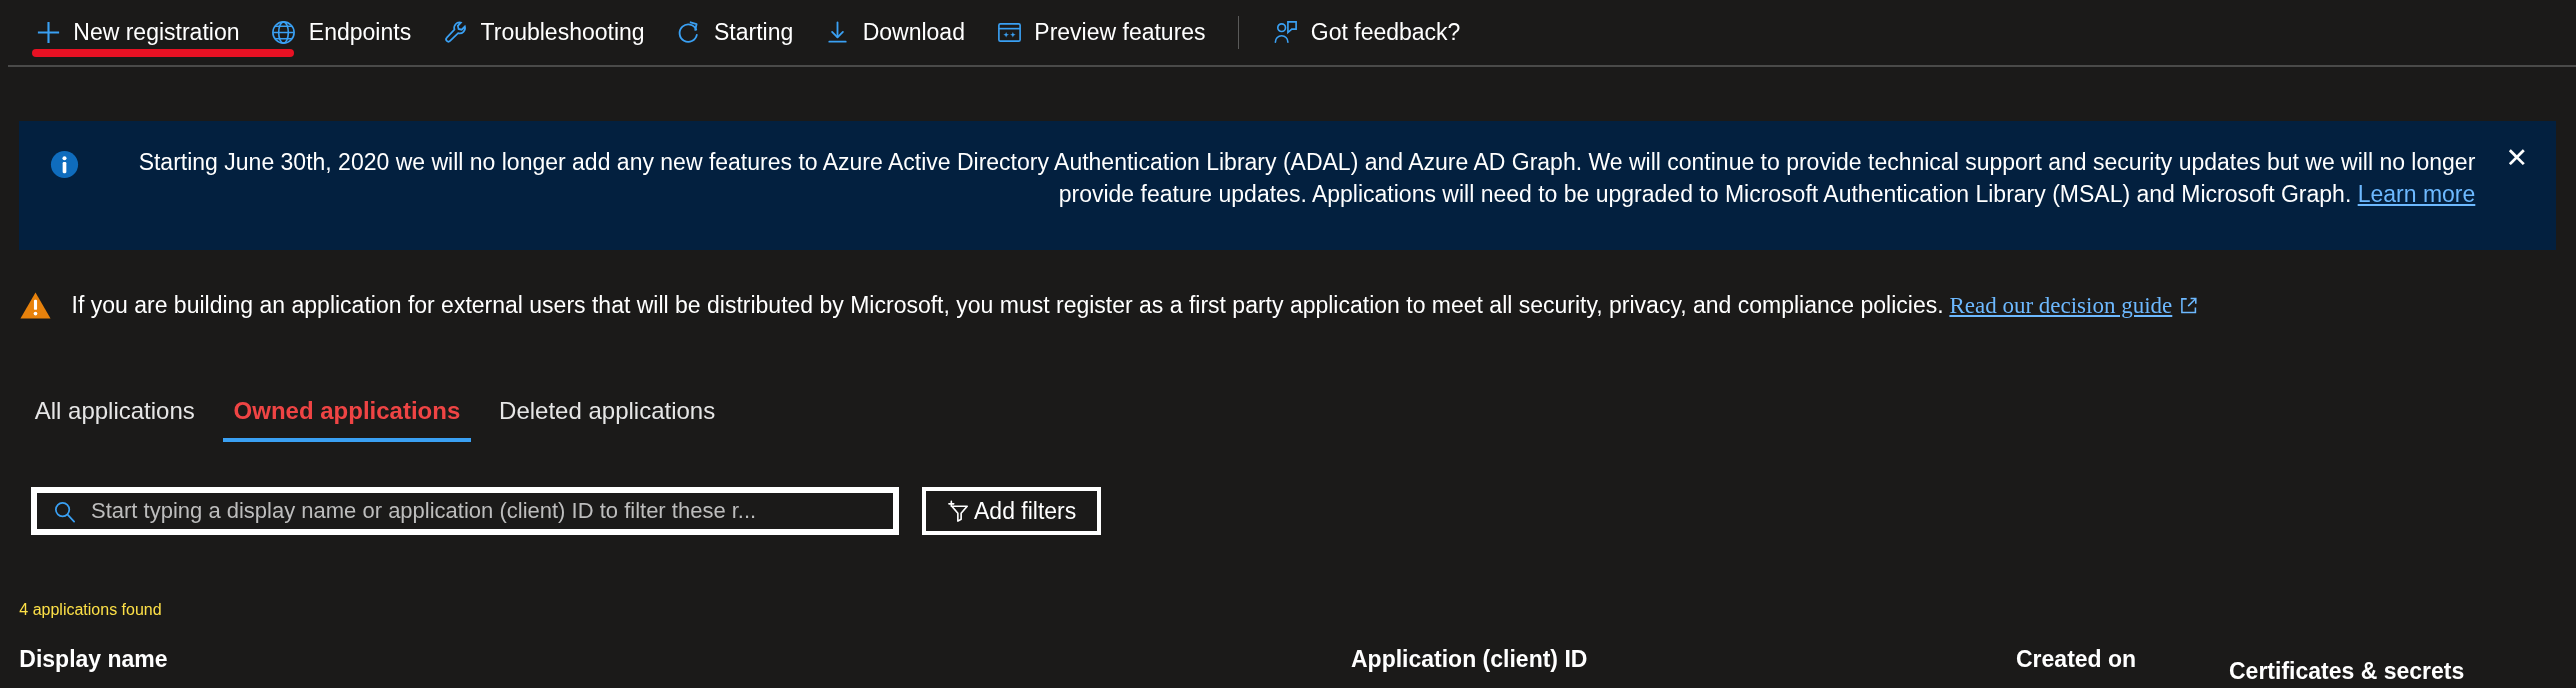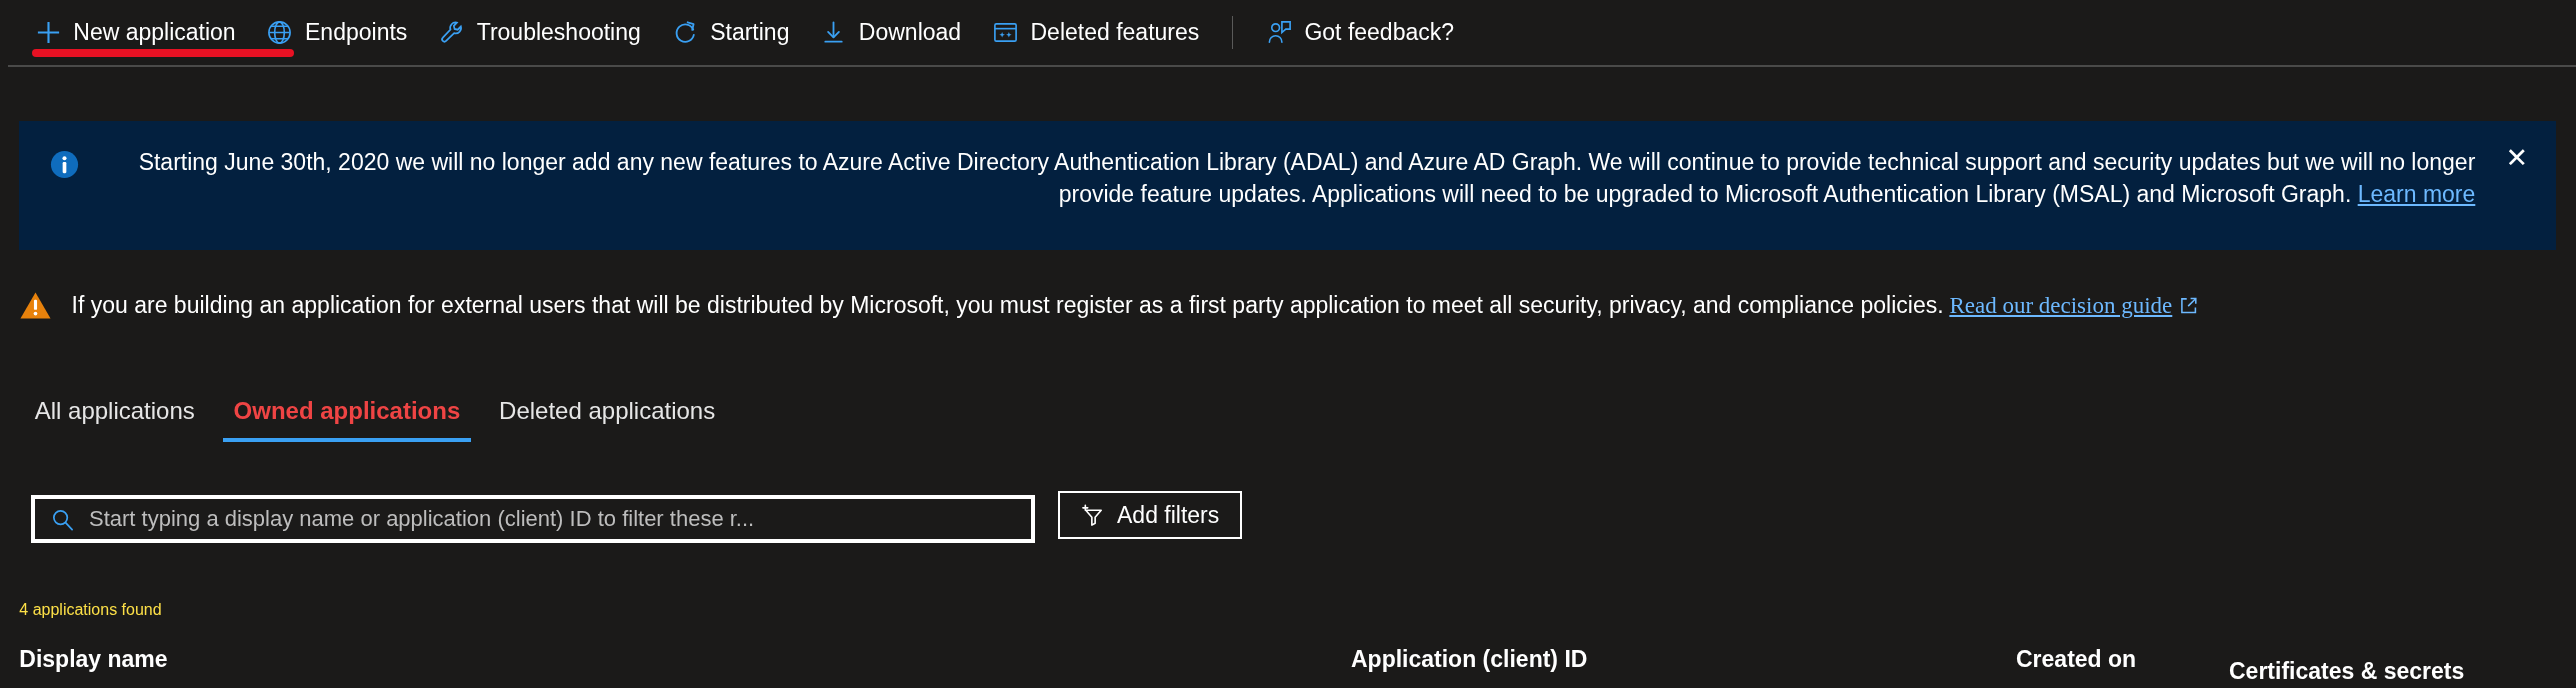--- a/index.html
+++ b/index.html
@@ -192,26 +192,25 @@
     position: absolute;
     left: 31px;
     top: 487px;
     display: flex;
     align-items: center;
     gap: 23px;
   }
   .search-box {
     display: flex;
     align-items: center;
-    width: 1004px;
+    width: 868px;
     height: 48px;
     background: #1b1a19;
-    border: 4px solid #ffffff;
+    border: 6px solid #ffffff;
     padding: 0 11.6px;
-    margin-top: 8px;
   }
   .search-icon {
     width: 25px;
     height: 25px;
     margin: 0 13.5px 0 3.9px;
     flex: 0 0 auto;
     color: #3aa0f3;
   }
   .search-input {
     flex: 1;
@@ -220,24 +219,24 @@
     outline: none;
     color: #d6d6d6;
     font-size: 22px;
     font-family: "Liberation Sans", sans-serif;
   }
   .search-input::placeholder { color: #bdbdbd; opacity: 1; }
 
   .filter-btn {
     display: flex;
     align-items: center;
-    gap: 11px;
+    gap: 2px;
     height: 48px;
     padding: 0 21px;
-    border: 2px solid #ffffff;
+    border: 4px solid #ffffff;
     background: #1b1a19;
     color: #ffffff;
     font-size: 23px;
     cursor: pointer;
     white-space: nowrap;
     font-family: "Liberation Sans", sans-serif;
   }
   .filter-icon { width: 25px; height: 25px; flex: 0 0 auto; }
 
   
@@ -289,21 +288,21 @@
 <div class="page">
 
   <div class="toolbar">
 
     <div class="tb-item">
       <span class="tb-icon">
         <svg width="27" height="27" viewBox="0 0 28 28">
             <path d="M14 3 V25 M3 14 H25" stroke="#3aa0f3" stroke-width="2.2" fill="none"></path>
           </svg>
       </span>
-      <span>New application</span>
+      <span>New registration</span>
     </div>
 
     <div class="tb-item">
       <span class="tb-icon">
         <svg width="27" height="27" viewBox="0 0 28 28" fill="none" stroke="#3aa0f3" stroke-width="1.7">
           <circle cx="14" cy="14" r="11"></circle>
             <ellipse cx="14" cy="14" rx="5" ry="11"></ellipse>
             <path d="M3.3 14h21.4M5 7.5h18M5 20.5h18"></path>
         </svg>
       </span>
@@ -341,21 +340,21 @@
     </div>
 
     <div class="tb-item">
       <span class="tb-icon">
         <svg width="27" height="27" viewBox="0 0 28 28" fill="none" stroke="#3aa0f3" stroke-width="1.7">
           <rect x="3" y="5" width="22" height="18" rx="1.5"></rect>
           <path d="M3 10h22"></path>
           <path d="M10.5 13.5l.8 2.1 2.1.8-2.1.8-.8 2.1-.8-2.1-2.1-.8 2.1-.8zM17.5 13.5l.8 2.1 2.1.8-2.1.8-.8 2.1-.8-2.1-2.1-.8 2.1-.8z" fill="#3aa0f3" stroke="none"></path>
         </svg>
       </span>
-      <span>Deleted features</span>
+      <span>Preview features</span>
     </div>
 
     <div class="tb-sep"></div>
 
     <div class="tb-item">
       <span class="tb-icon">
         <svg width="27" height="27" viewBox="0 0 28 28" fill="none" stroke="#3aa0f3" stroke-width="1.7">
           <circle cx="10" cy="9" r="4"></circle>
           <path d="M3.5 24c0-4 3-6.6 6.5-6.6s6.5 2.6 6.5 6.6" stroke-linecap="round"></path>
           <path d="M16.5 3h8.5v7.5h-4.5L16.5 14V3z"></path>

